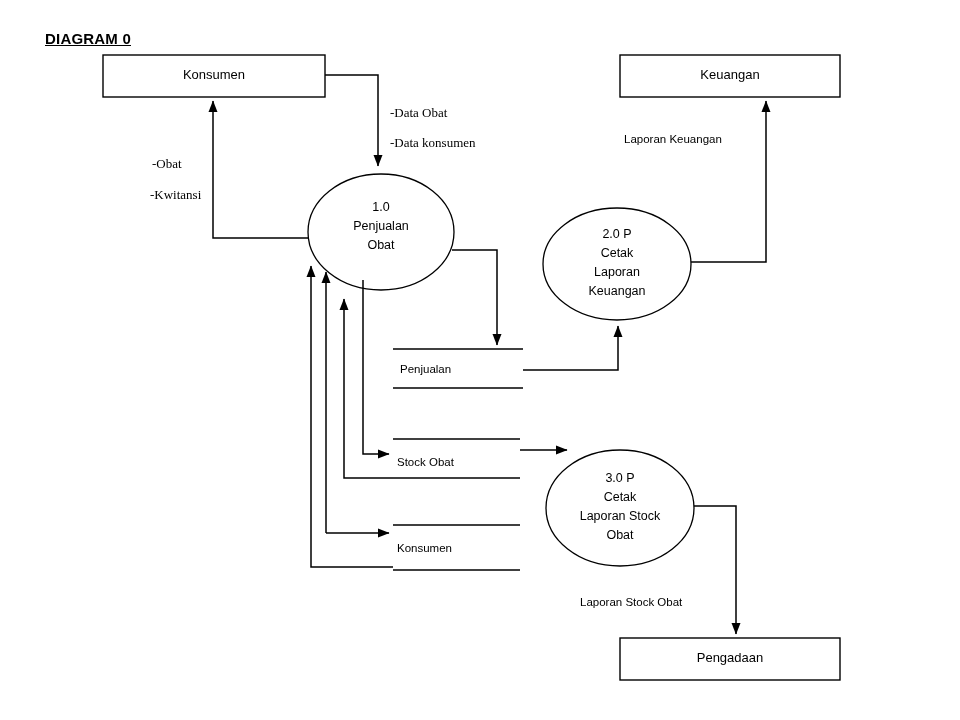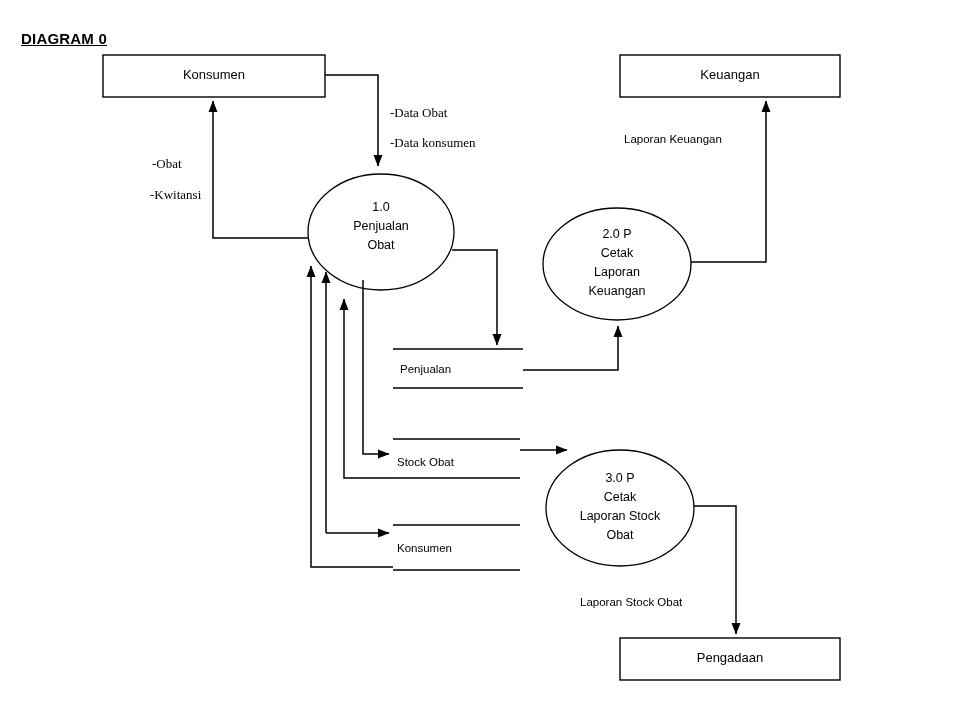--- a/index.html
+++ b/index.html
@@ -10,21 +10,21 @@
   #page {
     position: relative;
     width: 960px;
     height: 720px;
     background: #ffffff;
     overflow: hidden;
     font-family: "Liberation Sans", sans-serif;
   }
   #diagram-title {
     position: absolute;
-    left: 21px;
+    left: 45px;
     top: 30px;
     font-family: "Liberation Sans", sans-serif;
     font-size: 15px;
     font-weight: bold;
     color: #000000;
     text-decoration: underline;
     letter-spacing: 0.2px;
     white-space: nowrap;
   }
   svg.canvas {

